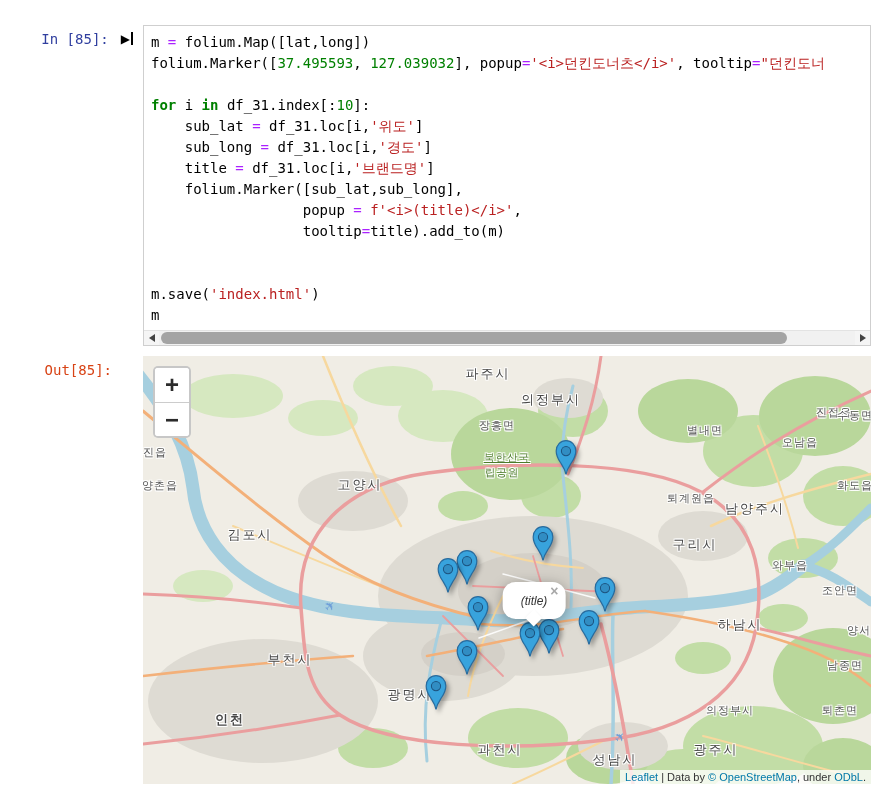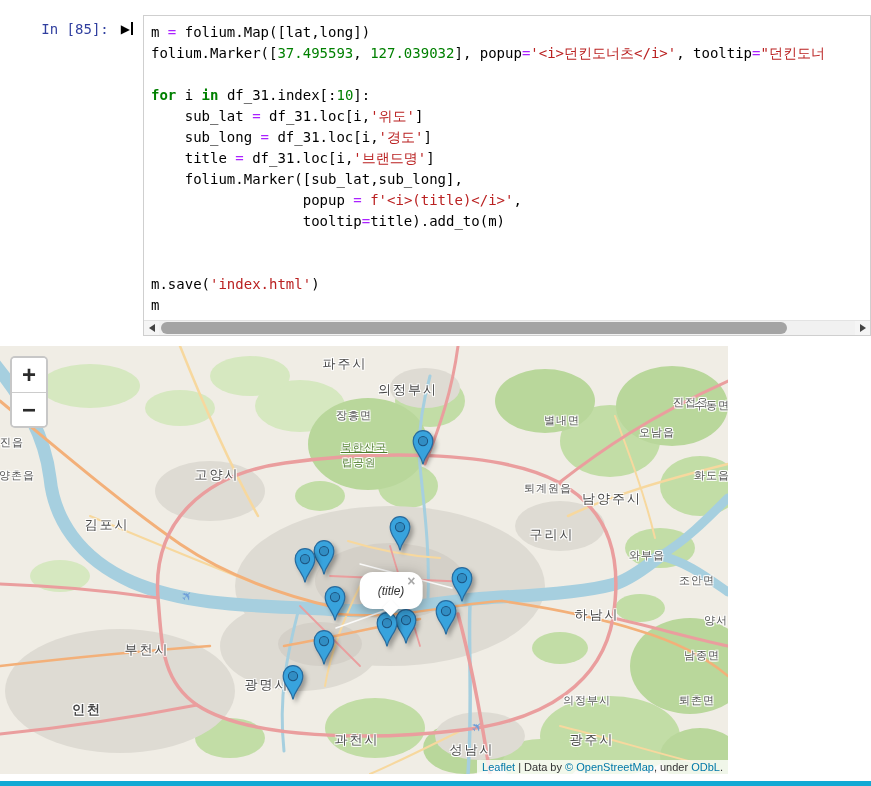--- a/index.html
+++ b/index.html
@@ -2,21 +2,21 @@
 <html><head>
 <meta charset="utf-8">
 <style>
   * { box-sizing: border-box; }
   html,body { margin:0; padding:0; }
   body {
     width:871px; height:786px; overflow:hidden; background:#fff;
     font-family:"Liberation Sans", sans-serif;
   }
   .cell-row { display:flex; align-items:flex-start; }
-  .input-row { padding-top:15px; }
+  .input-row { padding-top:25px; }
   .prompt-col {
     width:143px; flex:0 0 143px; display:flex; justify-content:flex-end;
     align-items:flex-start; gap:12px; padding:6px 10px 0 0;
   }
   .in-prompt {
     color:#303F9F; font-family:"DejaVu Sans Mono", monospace; font-size:14px; white-space:pre;
   }
   .run-icon { display:flex; align-items:center; cursor:pointer; margin-top:1px; }
   .run-glyph { font-size:12px; color:#000; line-height:1; }
   .run-bar { display:inline-block; width:2px; height:13px; background:#000; margin-left:1px; }
@@ -122,20 +122,23 @@
         <span class="scroll-arrow left"></span>
         <div class="scroll-track">
           <div class="scroll-thumb"></div>
         </div>
         <span class="scroll-arrow right"></span>
       </div>
     </div>
   </div>
 
   <div class="cell-row output-row">
+    <div class="out-prompt-col">
+      <span class="out-prompt">Out[85]:</span>
+    </div>
 
     <div class="map-output">
 
       <svg class="map-bg" width="728" height="428" viewBox="0 0 728 428">
         <rect width="728" height="428" fill="#f0ede5"></rect>
         <g fill="#d6e8c0">
           <ellipse cx="300" cy="60" rx="45" ry="26"></ellipse>
             <ellipse cx="250" cy="30" rx="40" ry="20"></ellipse>
           <ellipse cx="90" cy="40" rx="50" ry="22"></ellipse>
             <ellipse cx="180" cy="62" rx="35" ry="18"></ellipse>
@@ -242,21 +245,21 @@
           <span class="map-label lbl-lg" style="left: 597px; top: 269px;">하남시</span>
           <span class="map-label lbl-sm" style="left: 722px; top: 274px;">양서면</span>
           <span class="map-label lbl-lg" style="left: 147px; top: 304px;">부천시</span>
           <span class="map-label lbl-sm" style="left: 702px; top: 309px;">남종면</span>
           <span class="map-label lbl-lg" style="left: 267px; top: 339px;">광명시</span>
           <span class="map-label lbl-sm" style="left: 587px; top: 354px;">의정부시</span>
           <span class="map-label lbl-sm" style="left: 697px; top: 354px;">퇴촌면</span>
           <span class="map-label lbl-lg" style="left: 87px; top: 364px; font-weight: bold;">인천</span>
           <span class="map-label lbl-lg" style="left: 357px; top: 394px;">과천시</span>
           <span class="map-label lbl-lg" style="left: 472px; top: 404px;">성남시</span>
-          <span class="map-label lbl-lg" style="left: 592px; top: 394px;">광주시</span>
+          <span class="map-label lbl-lg" style="left: 573px; top: 394px;">광주시</span>
           <span class="map-plane" style="left: 187px; top: 250px;">✈</span>
           <span class="map-plane" style="left: 477px; top: 381px;">✈</span>
         </div>
       <div id="map-markers">
           <div class="map-marker" style="left: 412px; top: 84px;"><svg width="22" height="35" viewBox="0 0 25 41">
               <path d="M12.5,0.8 C6,0.8 1,6.2 1,12.8 C1,16.7 2.9,21.6 5.8,26.1 C8.3,30 11.2,33.7 12.5,40.2 C13.8,33.7 16.7,30 19.2,26.1 C22.1,21.6 24,16.7 24,12.8 C24,6.2 19,0.8 12.5,0.8 Z" fill="#38a3dd" stroke="#276b9e" stroke-width="1.4"></path>
               <circle cx="12.5" cy="13" r="5.4" fill="#276b9e" opacity="0.4"></circle>
               <circle cx="12.5" cy="13" r="5.4" fill="none" stroke="#1d5480" stroke-width="1.2"></circle>
             </svg></div>
           <div class="map-marker" style="left: 389px; top: 170px;"><svg width="22" height="35" viewBox="0 0 25 41">

